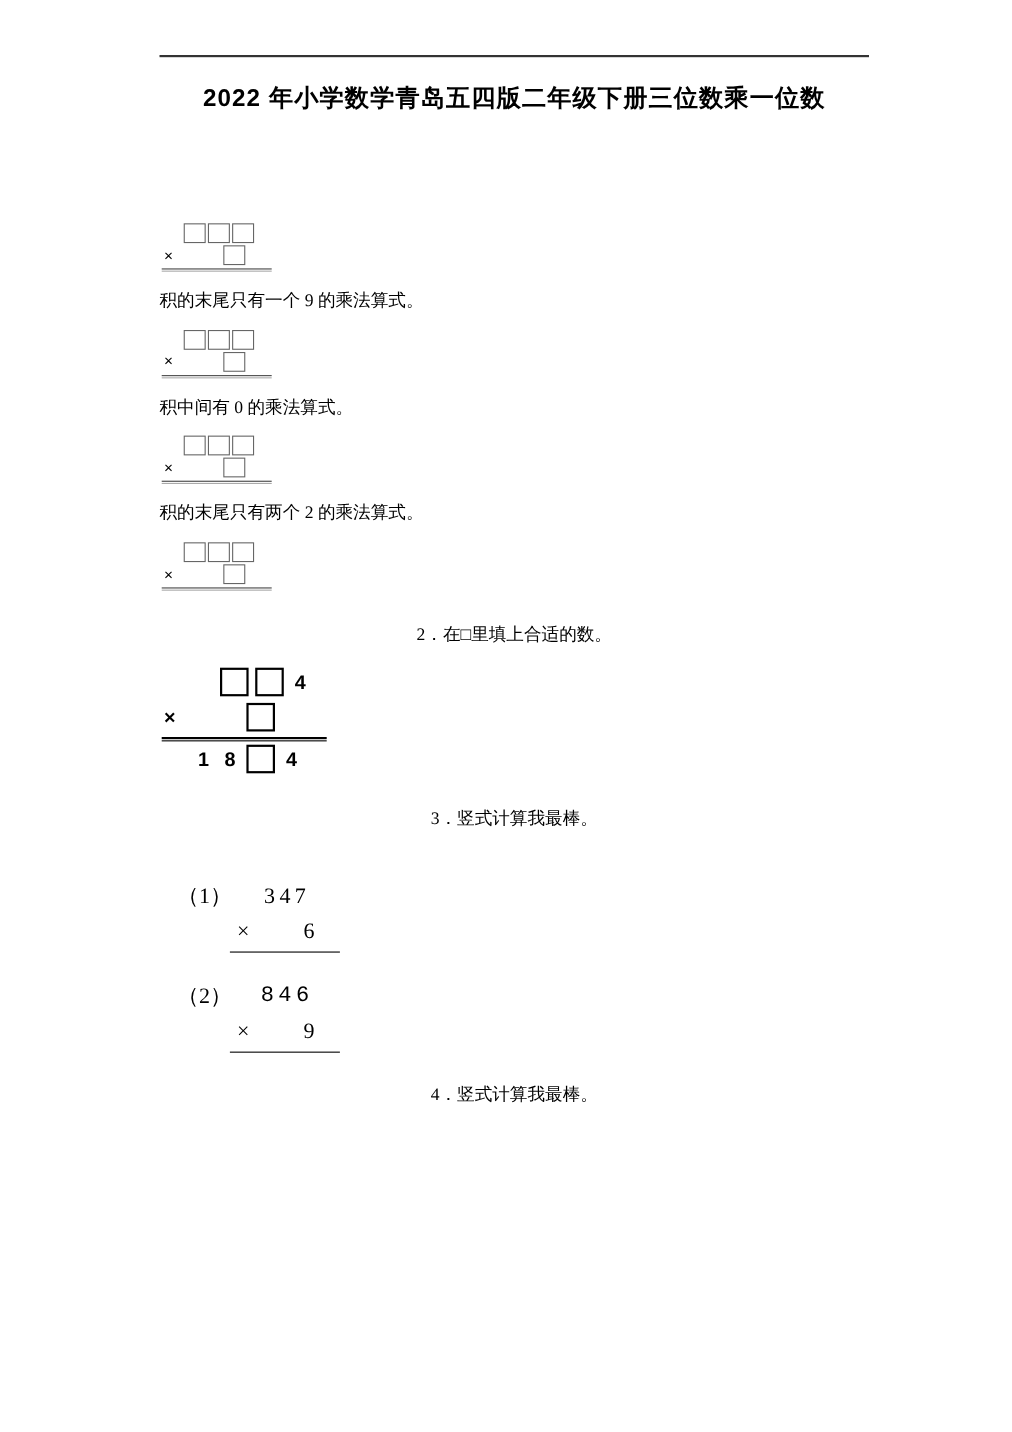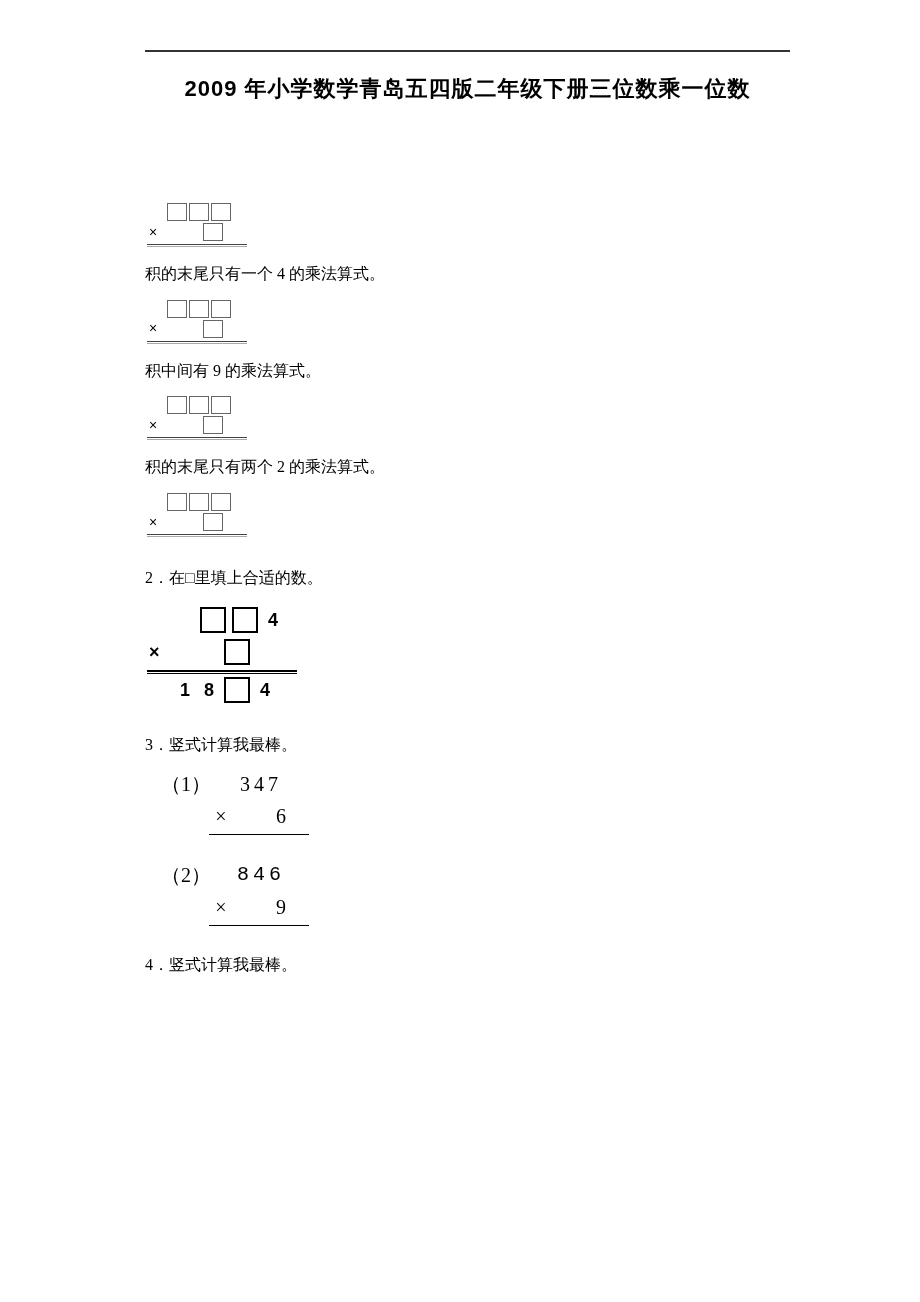--- a/index.html
+++ b/index.html
@@ -30,20 +30,21 @@
   }
   .block {
     font-size: 16px;
     line-height: 1.6;
   }
   .prompt, .subprompt {
     margin: 4px 0;
   }
   .q-gap {
     margin-top: 18px;
+    text-align: center;
   }
 
   
   .mult-frame {
     display: inline-block;
     margin: 8px 0 10px 2px;
   }
   .mult-frame .row {
     display: flex;
     align-items: center;
@@ -144,59 +145,59 @@
     width: 100px;
     margin-left: 48px;
     margin-top: 2px;
   }
 </style>
 </head>
 <body>
 
 <div class="page">
   <div class="rule"></div>
-  <div class="title">2009 年小学数学青岛五四版二年级下册三位数乘一位数</div>
+  <div class="title">2022 年小学数学青岛五四版二年级下册三位数乘一位数</div>
 
   <div class="block">
 
     
     <div class="mult-frame">
       <div class="row">
         <span class="mult-sign"></span>
         <span class="box"></span>
         <span class="box"></span>
         <span class="box"></span>
       </div>
       <div class="row">
         <span class="mult-sign">×</span>
         <span class="spacer"></span>
         <span class="box"></span>
       </div>
       <div class="uline"></div>
       <div class="uline-short-shadow"></div>
     </div>
 
-    <div class="subprompt">积的末尾只有一个 4 的乘法算式。</div>
+    <div class="subprompt">积的末尾只有一个 9 的乘法算式。</div>
     <div class="mult-frame">
       <div class="row">
         <span class="mult-sign"></span>
         <span class="box"></span>
         <span class="box"></span>
         <span class="box"></span>
       </div>
       <div class="row">
         <span class="mult-sign">×</span>
         <span class="spacer"></span>
         <span class="box"></span>
       </div>
       <div class="uline"></div>
       <div class="uline-short-shadow"></div>
     </div>
 
-    <div class="subprompt">积中间有 9 的乘法算式。</div>
+    <div class="subprompt">积中间有 0 的乘法算式。</div>
     <div class="mult-frame">
       <div class="row">
         <span class="mult-sign"></span>
         <span class="box"></span>
         <span class="box"></span>
         <span class="box"></span>
       </div>
       <div class="row">
         <span class="mult-sign">×</span>
         <span class="spacer"></span>
@@ -255,21 +256,21 @@
 
     
     <div class="prompt q-gap">
       <span>3．</span><span>竖式计算我最棒。</span>
     </div>
 
     <div class="vcalc">
       <div class="vrow">
         <span class="lbl">（1）</span>
         <span class="n"></span>
-        <span class="n" style="width:60px;letter-spacing:4px;">347</span>
+        <span class="n" style="width:60px;letter-spacing:4px;margin-top:31px;">347</span>
       </div>
       <div class="vrow">
         <span class="lbl"></span>
         <span class="s">×</span>
         <span class="n" style="width:40px;"></span>
         <span class="n">6</span>
       </div>
       <div class="vline"></div>
     </div>
     <br>

